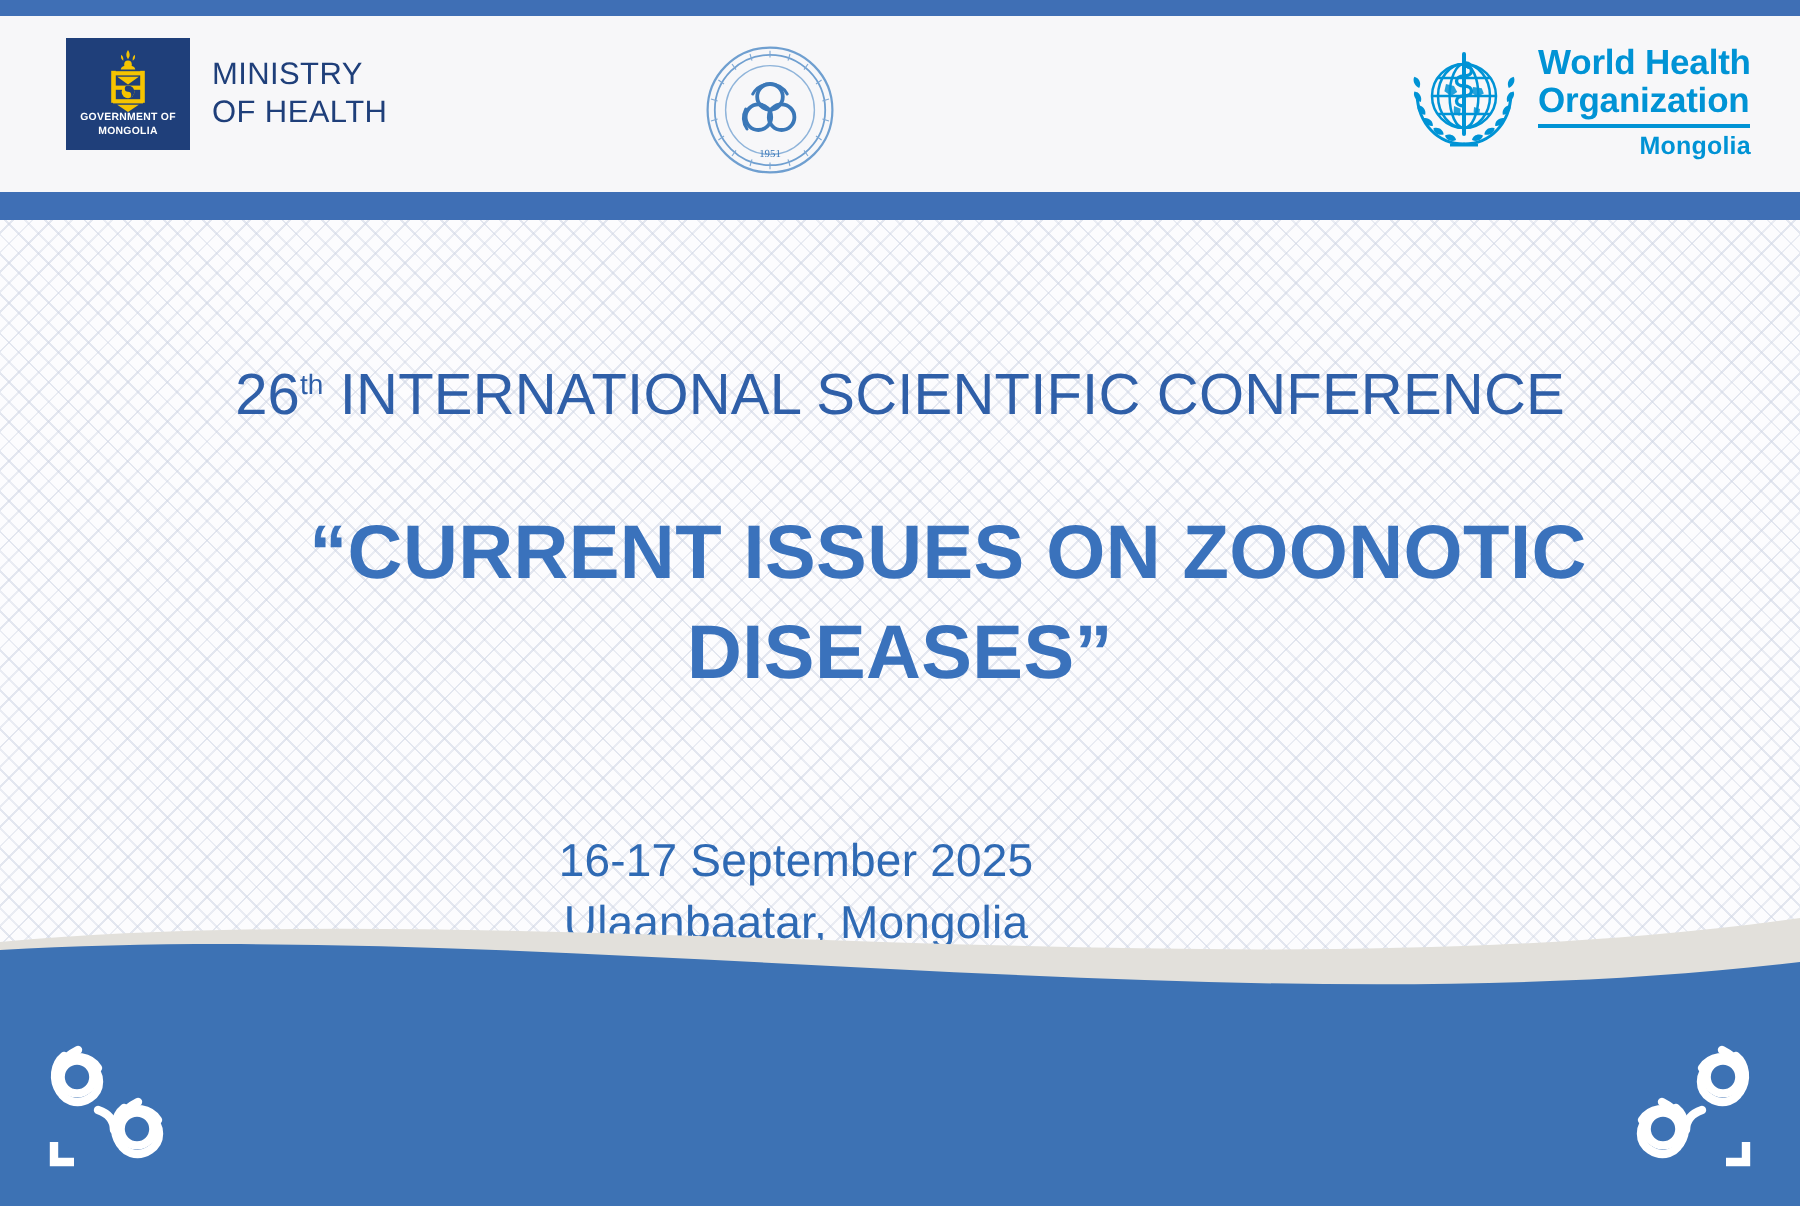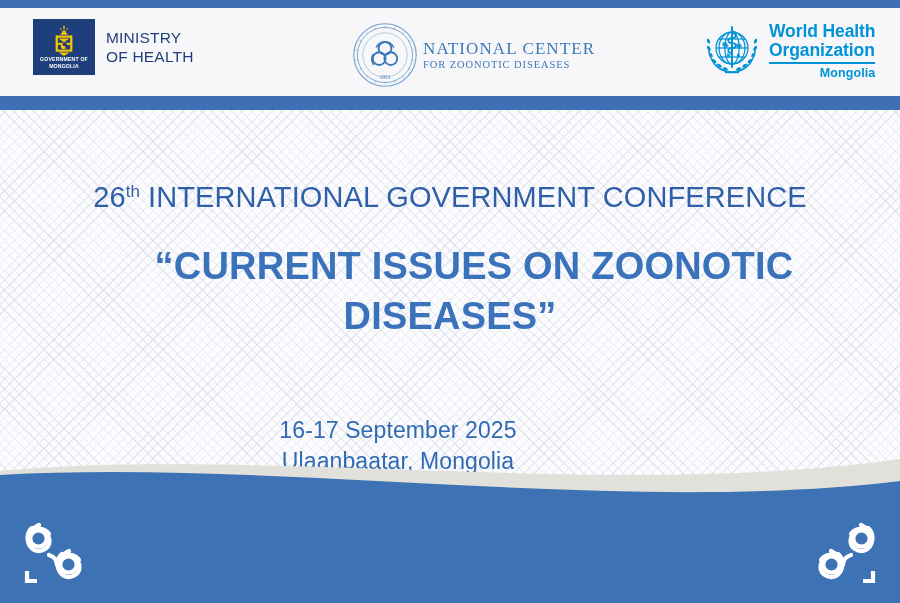--- a/index.html
+++ b/index.html
@@ -170,31 +170,31 @@
     text-align: center;
   }
   .conf-line {
     color: #2f5fa8;
     font-size: 29px;
     letter-spacing: 0.1px;
     line-height: 40px;
     white-space: nowrap;
   }
   .conf-line .ord {
-    font-size: 17px;
+    font-size: 14px;
     vertical-align: 10px;
     letter-spacing: 0;
   }
   .theme-line {
     color: #3a72bc;
     font-weight: bold;
     font-size: 38px;
     line-height: 50px;
     letter-spacing: 0.2px;
-    margin-top: 24px;
+    margin-top: 34px;
     padding-left: 48px;
   }
   .theme-line-2 {
     color: #3a72bc;
     font-weight: bold;
     font-size: 38px;
     line-height: 50px;
     letter-spacing: 0.2px;
   }
 
@@ -308,24 +308,20 @@
         <circle cx="27.2" cy="36.6" r="6.4"></circle>
         <circle cx="38.8" cy="36.6" r="6.4"></circle>
       </g>
       <g fill="none" stroke="#3b78b8" stroke-width="1.5" stroke-linecap="round">
         <path d="M33 20 a9.8 9.8 0 0 1 8.6 5"></path>
         <path d="M24.4 25 a9.8 9.8 0 0 1 8.6 -5"></path>
         <path d="M21.5 42.5 a9.8 9.8 0 0 1 -0.6 -10"></path>
       </g>
       <text x="33" y="56.5" text-anchor="middle" font-size="5.4" font-family="Liberation Serif, serif" fill="#3b78b8">1951</text>
     </svg>
-    <div class="nczd-text">
-      <div class="nczd-l1">NATIONAL CENTER</div>
-      <div class="nczd-l2">FOR ZOONOTIC DISEASES</div>
-    </div>
   </div>
 
   <div class="logo-who">
     <svg width="62" height="58" viewBox="0 0 62 58">
       <g fill="none" stroke="#0093d5" stroke-width="1.25">
 
         <circle cx="31" cy="26" r="16"></circle>
         <ellipse cx="31" cy="26" rx="7.2" ry="16"></ellipse>
         <ellipse cx="31" cy="26" rx="13" ry="16"></ellipse>
         <path d="M15 26 h32"></path>
@@ -375,21 +371,21 @@
       <div class="who-divider"></div>
       <div class="who-country">Mongolia</div>
     </div>
   </div>
 
   <div class="header-rule"></div>
 
   <div class="body-area"></div>
 
   <div class="headline-wrap">
-    <div class="conf-line"><span>26</span><span class="ord">th</span>&nbsp;<span>INTERNATIONAL GOVERNMENT CONFERENCE</span></div>
+    <div class="conf-line"><span>26</span><span class="ord">th</span>&nbsp;<span>INTERNATIONAL SCIENTIFIC CONFERENCE</span></div>
     <div class="theme-line">“CURRENT ISSUES ON ZOONOTIC</div>
     <div class="theme-line-2">DISEASES”</div>
   </div>
 
   <div class="meta-wrap">
     <div class="meta-line">16-17 September 2025</div>
     <div class="meta-line">Ulaanbaatar, Mongolia</div>
   </div>
 
   <svg class="wave-layer" viewBox="0 0 900 150" preserveAspectRatio="none">

